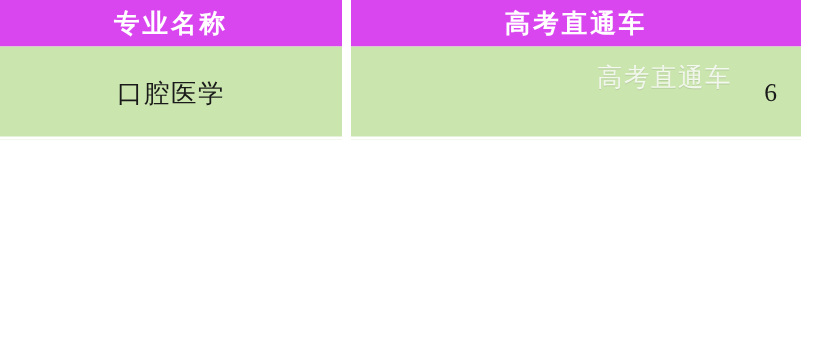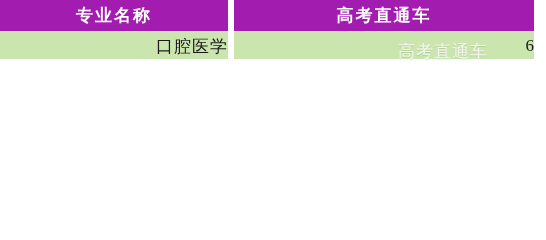--- a/index.html
+++ b/index.html
@@ -27,45 +27,44 @@
     width: 534px;
     margin: 0;
   }
 
   table.score-table col.col-major  { width: 228px; }
   table.score-table col.col-gap    { width: 6px;  }
   table.score-table col.col-value  { width: 300px; }
 
   
   tr.header-row th {
-    background: #a21caf;
+    background: #d946ef;
     color: #ffffff;
     height: 31px;
     padding: 0;
     font-size: 17px;
     font-weight: bold;
     letter-spacing: 2px;
     text-align: center;
     vertical-align: middle;
     border: 0;
   }
   tr.header-row th.divider-cell {
     background: #ffffff;
     padding: 0;
   }
 
   
   tr.data-row td {
-    padding: 0;
+    padding: 16px;
     border: 0;
     height: 30px;
     vertical-align: middle;
     font-size: 17px;
     color: #1a1a1a;
-    text-align: right;
   }
   tr.data-row td.divider-cell {
     background: #ffffff;
   }
 
   tr.row-odd td { background: #cbe5ae; }
   tr.row-even td { background: #e5f2dc; }
 
   td.major-cell {
     text-align: center;

